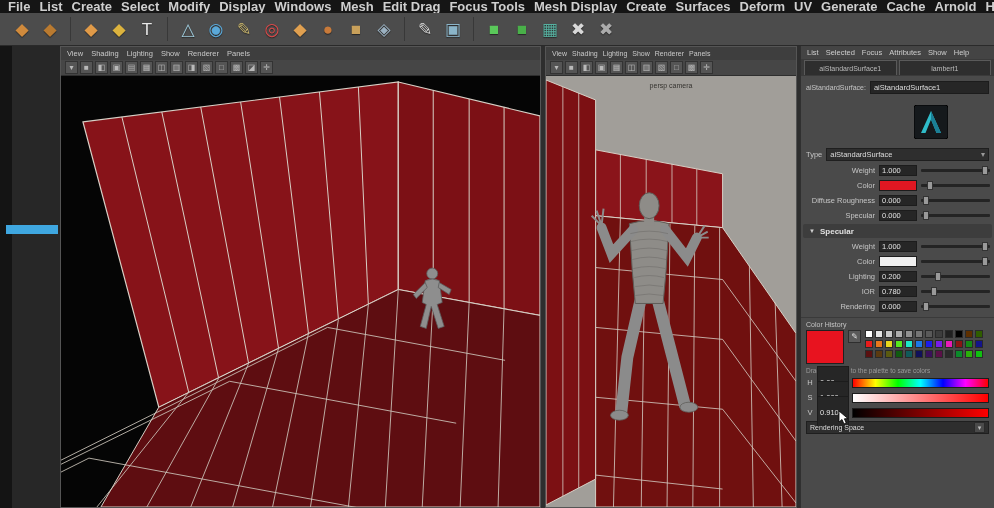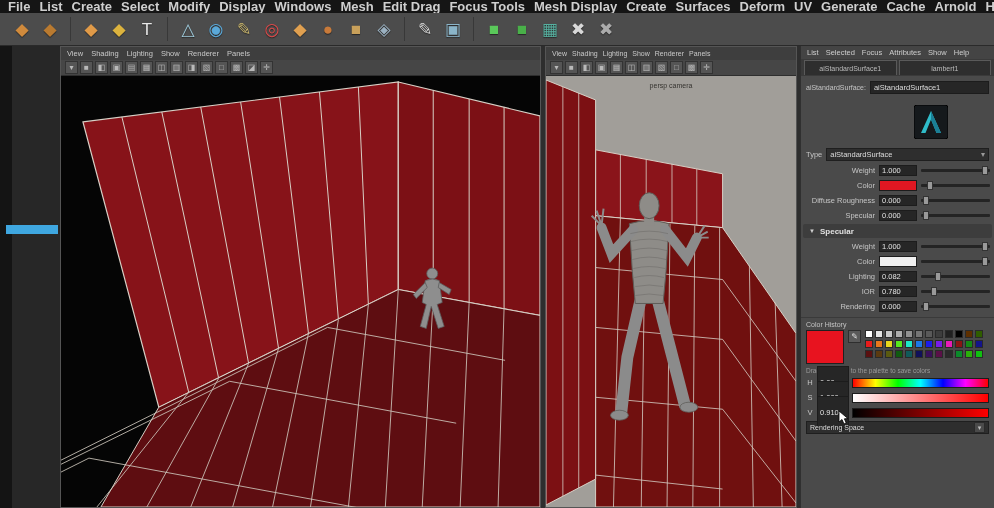--- a/index.html
+++ b/index.html
@@ -340,21 +340,21 @@
     </div>
     <div class="ae-row">
       <span class="ae-label">Color</span>
       <span class="ae-swatch" style="background: rgb(240, 240, 240);"></span>
       <span class="ae-slider">
           <span class="handle" style="left: 88%;"></span>
         </span>
     </div>
     <div class="ae-row">
       <span class="ae-label">Lighting</span>
-      <span class="ae-field">0.082</span>
+      <span class="ae-field">0.200</span>
       <span class="ae-slider">
           <span class="handle" style="left: 20%;"></span>
         </span>
     </div>
     <div class="ae-row">
       <span class="ae-label">IOR</span>
       <span class="ae-field">0.780</span>
       <span class="ae-slider">
           <span class="handle" style="left: 14%;"></span>
         </span>

